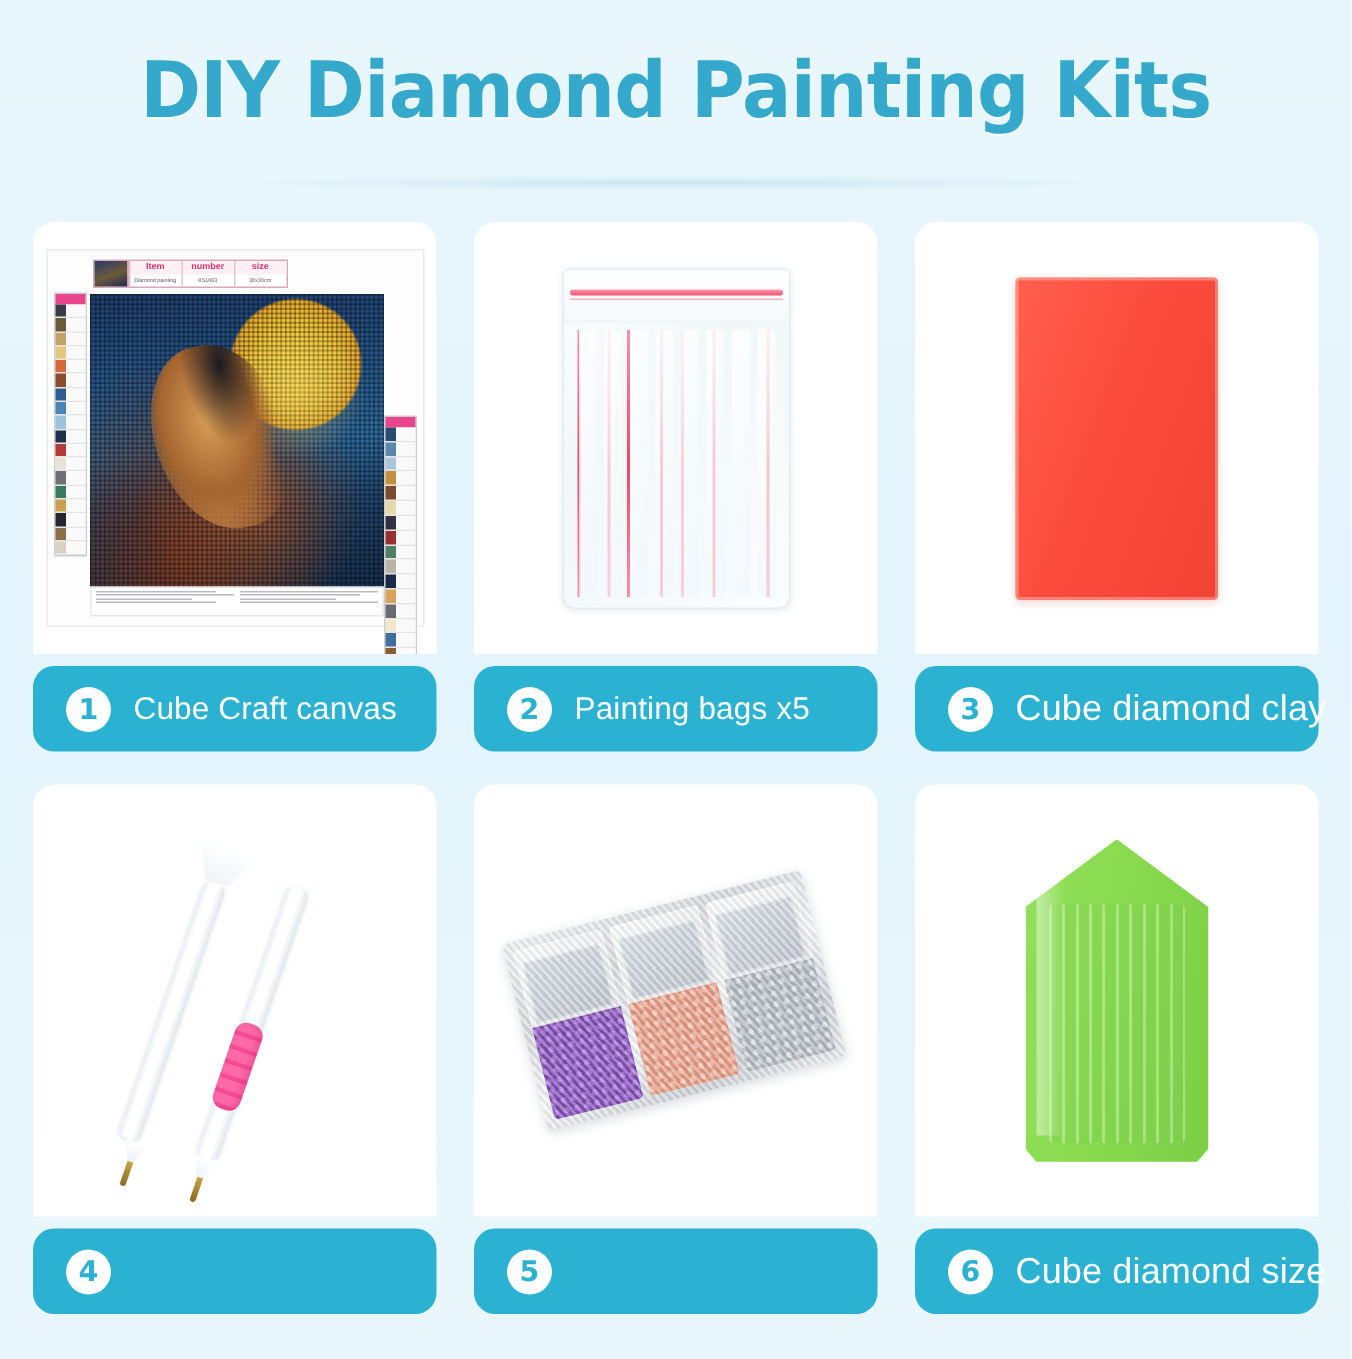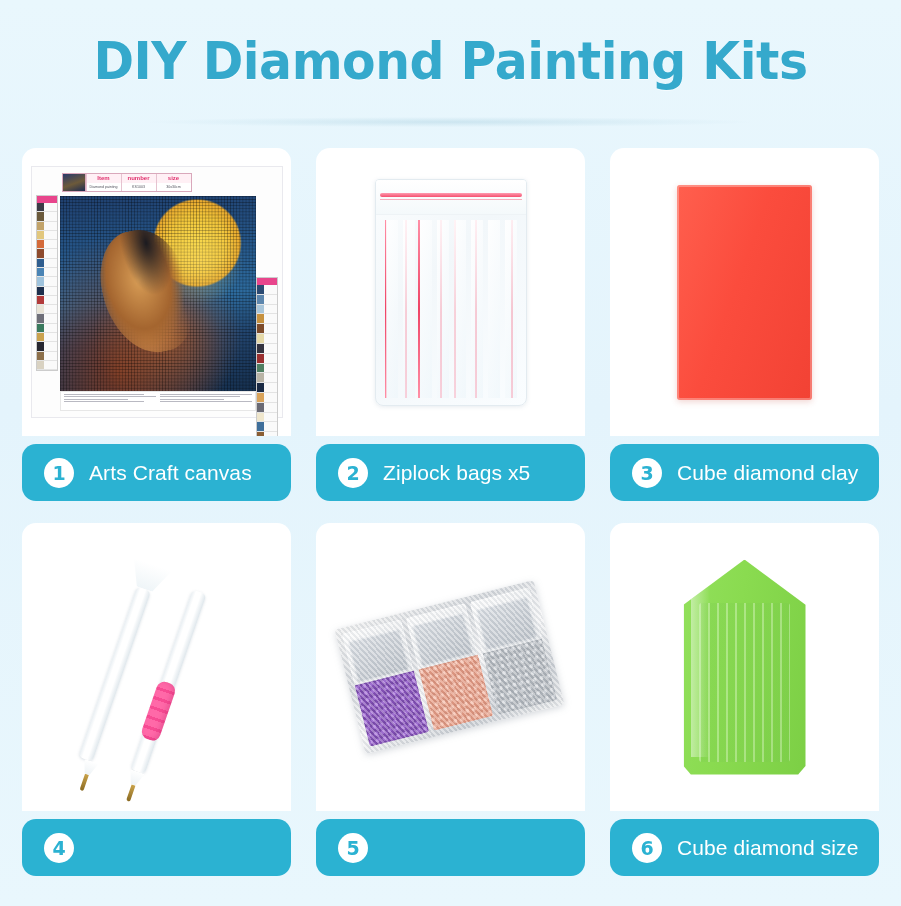--- a/index.html
+++ b/index.html
@@ -61,21 +61,21 @@
     background:#ffffff;color:#2bb2d2;
     font-size:19px;font-weight:bold;
     display:flex;align-items:center;justify-content:center;
     flex:0 0 auto;
     font-family:"DejaVu Sans", sans-serif;
   }
   .label-text{
     color:#ffffff;font-size:21px;margin-left:15px;
     white-space:nowrap;letter-spacing:0.1px;
   }
-  .cell.narrow .label-text{font-size:21px;}
+  .cell.narrow .label-text{font-size:24px;}
 
   
   .canvas-sheet{
     width:252px;height:252px;background:#fdfdfd;
     border:1px solid #e9e9ee;position:relative;box-sizing:border-box;
   }
   .hdr-tbl{
     position:absolute;left:30px;top:6px;width:130px;height:19px;
     border:1px solid #d9a8bb;background:#fff;display:flex;box-sizing:border-box;
   }
@@ -432,21 +432,21 @@
             <div class="instr-line"></div>
               <div class="instr-line m"></div>
             <div class="instr-line s"></div>
               <div class="instr-line"></div>
           </div>
         </div>
       </div>
     </div>
     <div class="label">
       <div class="badge">1</div>
-      <div class="label-text">Arts Craft canvas</div>
+      <div class="label-text">Cube Craft canvas</div>
     </div>
   </div>
 
   <div class="cell">
     <div class="card">
       <div class="bag">
         <div class="bag-lip"></div>
         <div class="bag-zip"></div>
         <div class="bag-zip2"></div>
         <div class="bag-inner">
@@ -479,21 +479,21 @@
             </div>
           <div class="strip">
               <div class="pink" style="left:9px"></div>
               <div class="film"></div>
             </div>
         </div>
       </div>
     </div>
     <div class="label">
       <div class="badge">2</div>
-      <div class="label-text">Ziplock bags x5</div>
+      <div class="label-text">Painting bags x5</div>
     </div>
   </div>
 
   <div class="cell narrow">
     <div class="card">
       <div class="clay"></div>
     </div>
     <div class="label">
       <div class="badge">3</div>
       <div class="label-text">Cube diamond clay</div>

